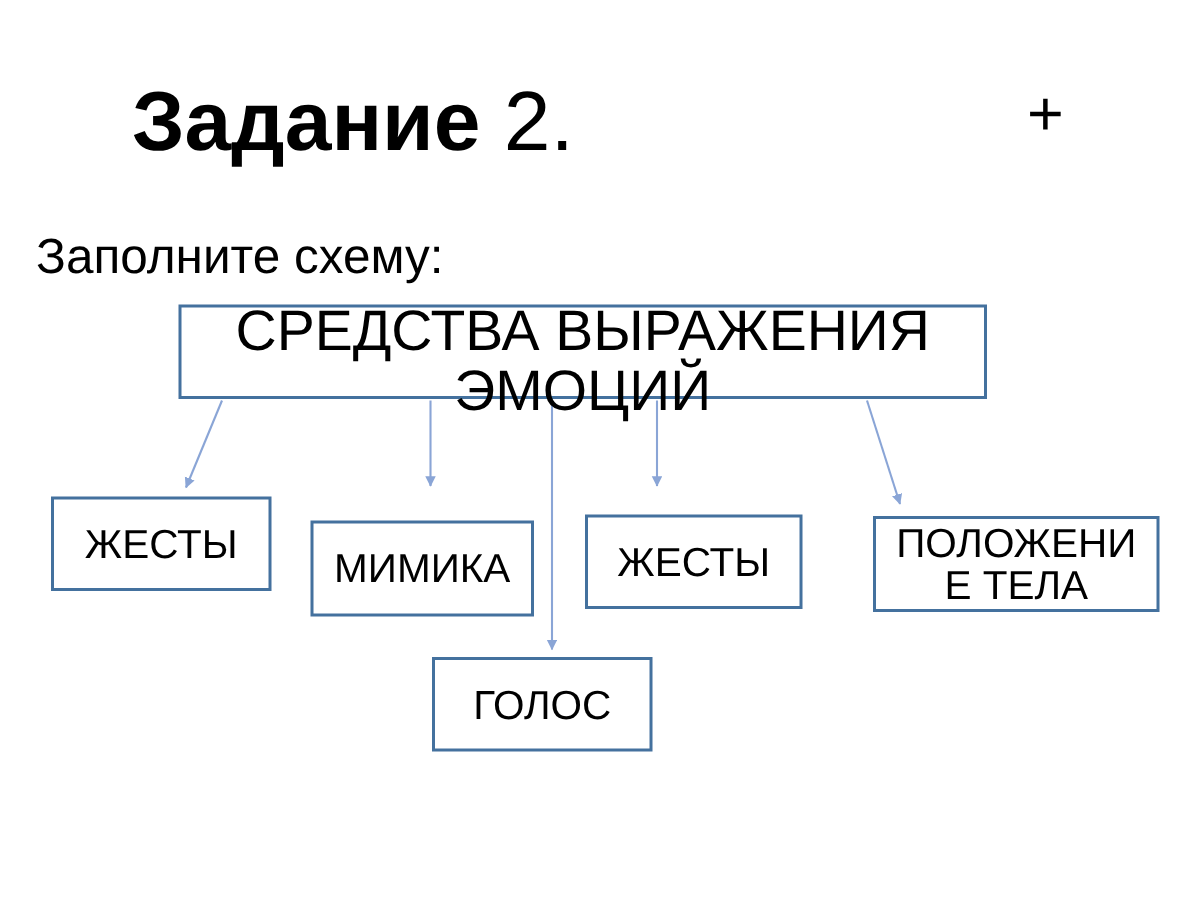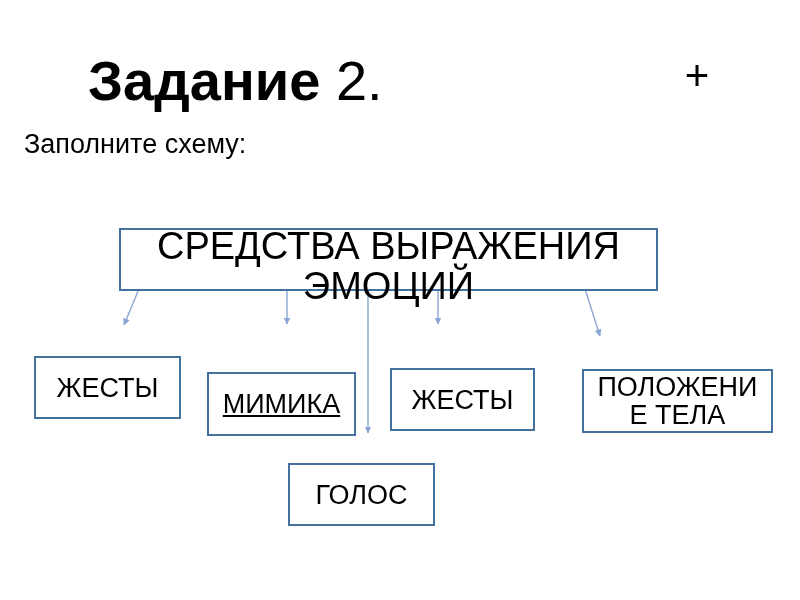--- a/index.html
+++ b/index.html
@@ -21,35 +21,34 @@
   }
   .slide-title .num { font-weight: 400; }
 
   .plus-sign {
     left: 672px; top: 52px; width: 50px;
     font-size: 42px; font-weight: 400;
     text-align: center;
   }
 
   .instruction {
-    left: 24px; top: 129px;
-    font-size: 27px; font-weight: 400;
+    left: 24px; top: 152px;
+    font-size: 33px; font-weight: 400;
     white-space: nowrap;
   }
 
   .box {
     position: absolute;
     border: 2px solid var(--box-border, #44719e);
     background: #ffffff;
     box-sizing: border-box;
     display: flex;
     align-items: center;
     justify-content: center;
     text-align: center;
-    margin-top: 25px;
   }
   .box .label {
     white-space: pre-line;
     line-height: 1.05;
   }
 
   .root-box {
     left: 119px; top: 203px; width: 539px; height: 63px;
     overflow: visible;
     align-items: flex-start;
@@ -58,21 +57,21 @@
   .root-box .label {
     font-size: 38px;
     line-height: 40px;
     margin-top: -4px;
   }
 
   .child-box { z-index: 3; }
   .child-box .label { font-size: 27px; line-height: 28px; }
 
   .box-slezy      { left: 34px;  top: 331px; width: 147px; height: 63px; }
-  .box-mimika     { left: 207px; top: 347px; width: 149px; height: 64px; text-decoration: underline; }
+  .box-mimika     { left: 207px; top: 347px; width: 149px; height: 64px; }
   .box-zhesty     { left: 390px; top: 343px; width: 145px; height: 63px; text-align: center; }
   .box-polozhenie { left: 582px; top: 344px; width: 191px; height: 64px; border-width: 2.5px; text-align: center; }
   .box-golos      { left: 288px; top: 438px; width: 147px; height: 63px; }
 
   .connector-layer {
     position: absolute; left: 0; top: 0;
     width: 800px; height: 600px;
     z-index: 1;
     pointer-events: none;
   }

